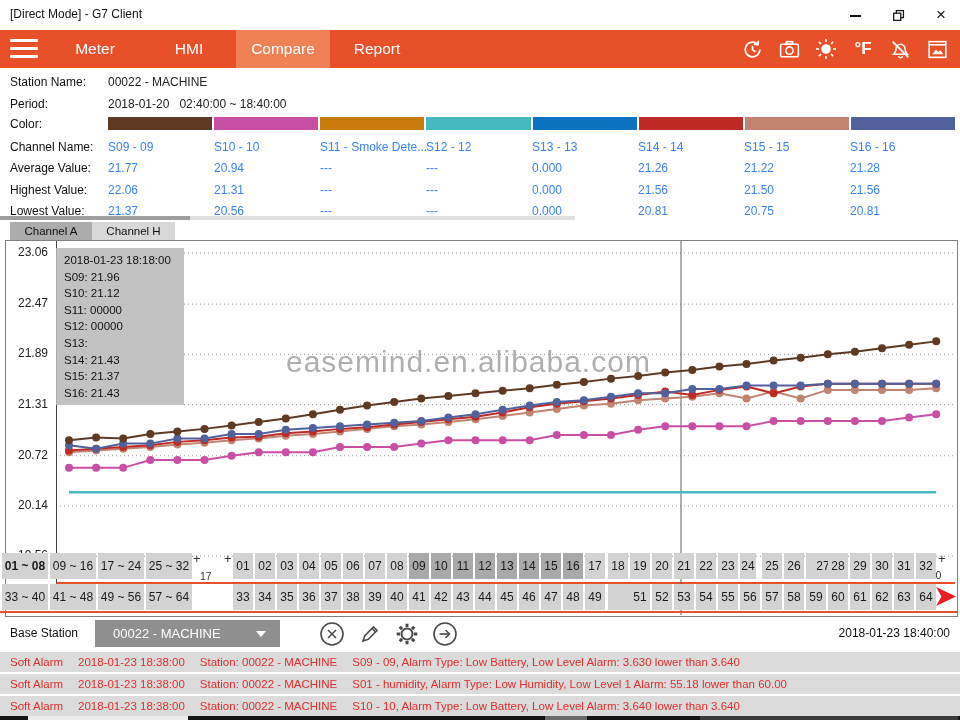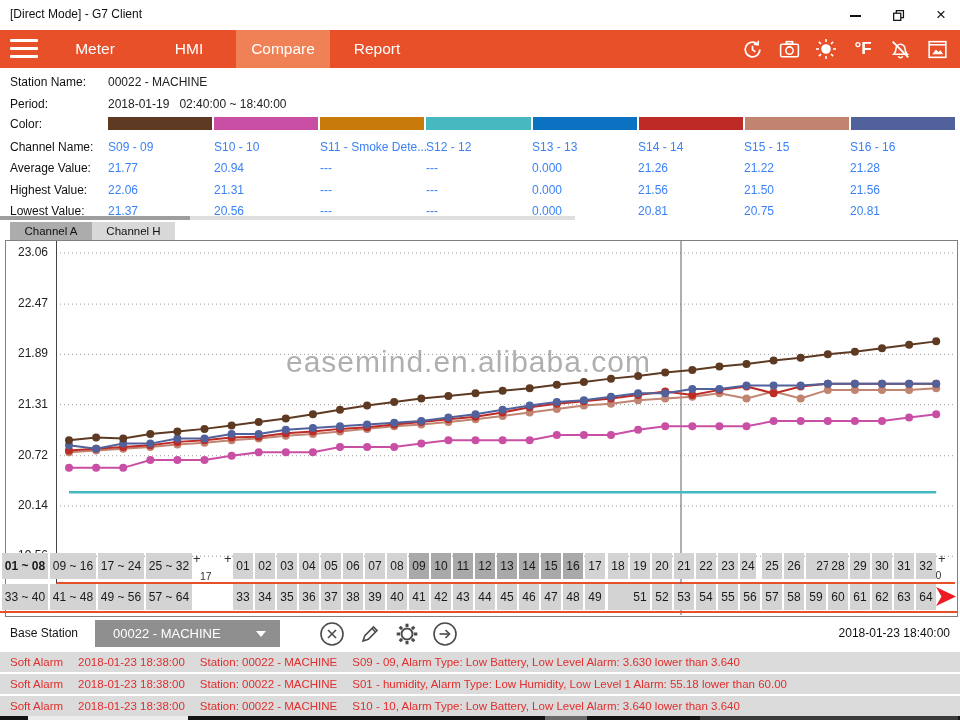--- a/index.html
+++ b/index.html
@@ -135,21 +135,21 @@
             <line x1="3" y1="6.5" x2="19" y2="6.5"></line>
           <path d="M6 15.5l3.5-4.5 2.5 2.5 1.8-1.8 2.6 3.8z" fill="#fff" stroke="none"></path>
         </svg>
       </span>
     </div>
   </div>
 
   <span class="abs ilabel" style="top:75px;">Station Name:</span>
   <span class="abs ivalue" style="left:108px;top:75px;">00022 - MACHINE</span>
   <span class="abs ilabel" style="top:97px;">Period:</span>
-  <span class="abs ivalue" style="left:108px;top:97px;">2018-01-19   02:40:00 ~ 18:40:00</span>
+  <span class="abs ivalue" style="left:108px;top:97px;">2018-01-20   02:40:00 ~ 18:40:00</span>
   <span class="abs ilabel" style="top:117px;">Color:</span>
   <div class="abs" id="colorbars">
       <div class="cbar" style="background: rgb(94, 58, 35);"></div>
       <div class="cbar" style="background: rgb(201, 79, 165);"></div>
       <div class="cbar" style="background: rgb(200, 123, 10);"></div>
       <div class="cbar" style="background: rgb(69, 184, 192);"></div>
       <div class="cbar" style="background: rgb(11, 114, 194);"></div>
       <div class="cbar" style="background: rgb(190, 43, 38);"></div>
       <div class="cbar" style="background: rgb(192, 132, 112);"></div>
       <div class="cbar" style="background: rgb(80, 97, 155);"></div>
@@ -393,20 +393,31 @@
         <circle cx="767.6" cy="119.43359999999987" r="4" fill="#5E3A23"></circle>
         <circle cx="794.7" cy="116.83439999999976" r="4" fill="#5E3A23"></circle>
         <circle cx="821.8000000000001" cy="113.36879999999984" r="4" fill="#5E3A23"></circle>
         <circle cx="848.9000000000001" cy="110.76959999999974" r="4" fill="#5E3A23"></circle>
         <circle cx="876" cy="107.30399999999982" r="4" fill="#5E3A23"></circle>
         <circle cx="903.1" cy="103.8383999999999" r="4" fill="#5E3A23"></circle>
         <circle cx="930.2" cy="100.37279999999997" r="4" fill="#5E3A23"></circle>
         <line x1="50.5" y1="0" x2="50.5" y2="342" stroke="#444" stroke-width="1"></line>
       </svg>
     <div class="abs" id="watermark">easemind.en.alibaba.com</div>
+    <div class="abs" id="tooltip">
+        <div>2018-01-23 18:18:00</div>
+        <div>S09: 21.96</div>
+        <div>S10: 21.12</div>
+        <div>S11: 00000</div>
+        <div>S12: 00000</div>
+        <div>S13:</div>
+        <div>S14: 21.43</div>
+        <div>S15: 21.37</div>
+        <div>S16: 21.43</div>
+      </div>
   </div>
 
   <div id="pager">
       <div class="pbtn" style="left: 2px; top: 553px; width: 46px; font-weight: bold;">01 ~ 08</div>
       <div class="pbtn" style="left: 50px; top: 553px; width: 46px;">09 ~ 16</div>
       <div class="pbtn" style="left: 98px; top: 553px; width: 46px;">17 ~ 24</div>
       <div class="pbtn" style="left: 146px; top: 553px; width: 46px;">25 ~ 32</div>
       <div class="pbtn" style="left: 2px; top: 584px; width: 46px;">33 ~ 40</div>
       <div class="pbtn" style="left: 50px; top: 584px; width: 46px;">41 ~ 48</div>
       <div class="pbtn" style="left: 98px; top: 584px; width: 46px;">49 ~ 56</div>

